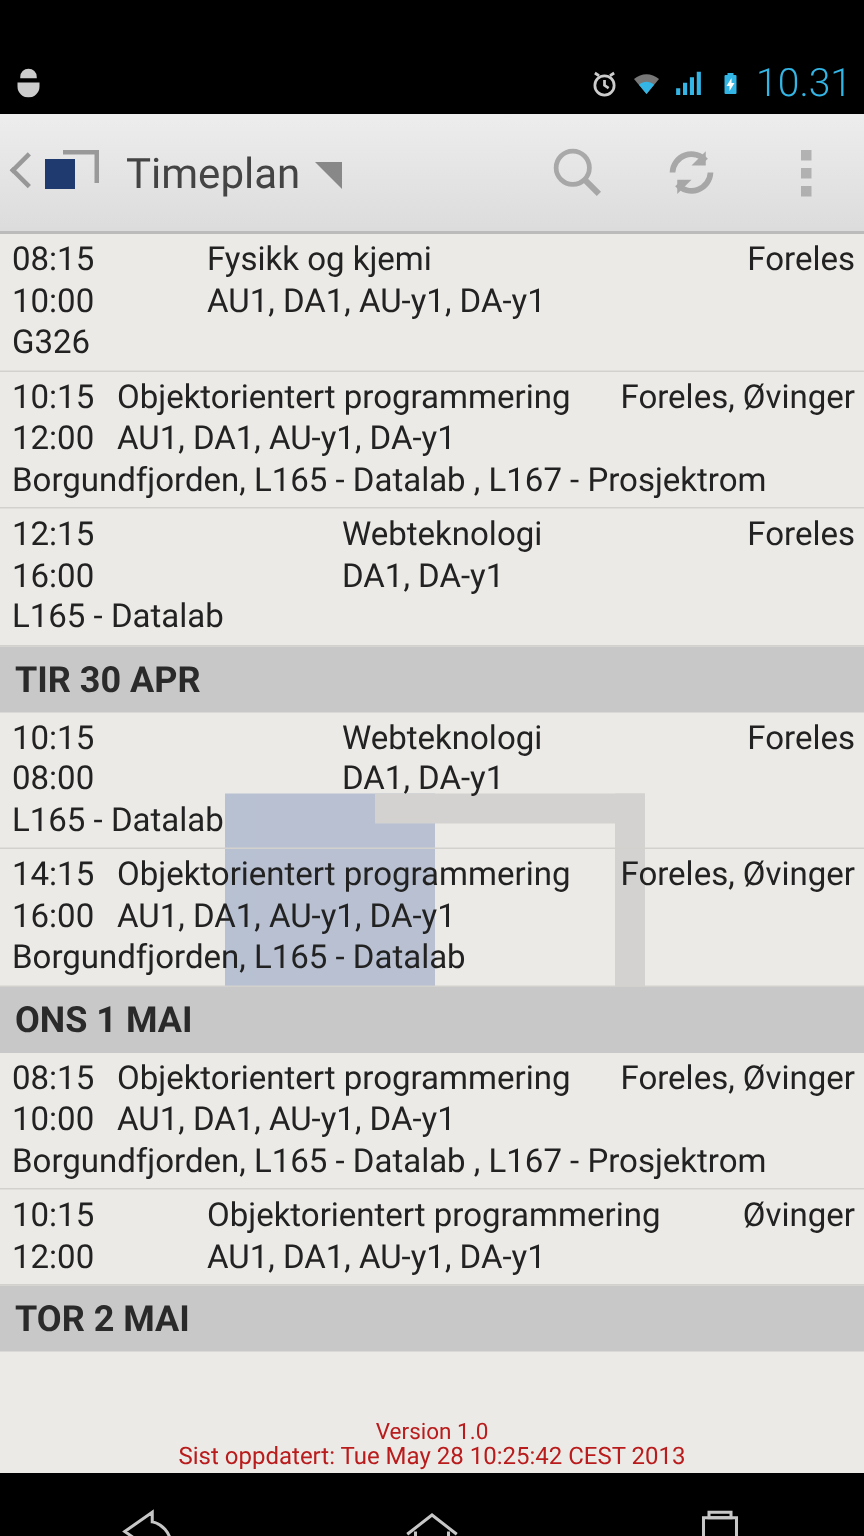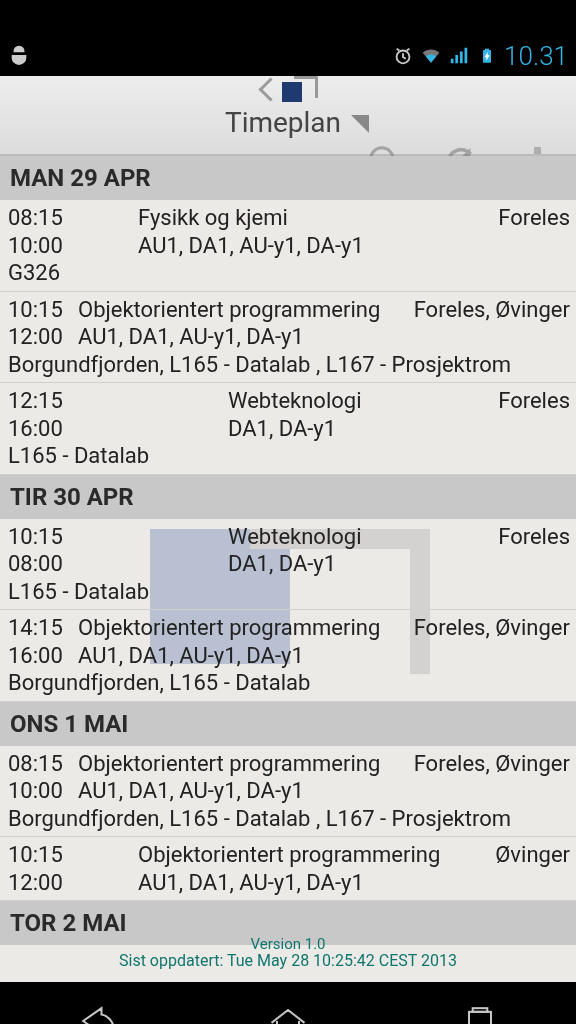--- a/index.html
+++ b/index.html
@@ -7,21 +7,21 @@
     .phone { width:576px; height:1024px; background:#000; position:relative;margin-top:36px; }
 
     
     .statusbar { height:40px; background:#000; color:#fff; display:flex; align-items:center; padding:0 8px; }
     .statusbar .sb-left { flex:0 0 auto; }
     .statusbar .sb-right { margin-left:auto; display:flex; align-items:center; gap:6px; color:#33b5e5; font-size:26px; font-weight:300; }
     .status-icon { width:22px; height:22px; display:inline-flex; align-items:center; justify-content:center; color:#bbb; }
     .status-icon.blue { color:#33b5e5; }
 
     
-    .actionbar { height:80px; background:linear-gradient(#ededed,#dcdcdc); border-bottom:2px solid #bbb; display:flex; align-items:center; padding:0 6px; position:relative;flex-direction:column; }
+    .actionbar { height:80px; background:linear-gradient(#ededed,#dcdcdc); border-bottom:2px solid #bbb; display:flex; align-items:center; padding:0 6px; position:relative; }
     .ab-back { display:flex; align-items:center; gap:4px; }
     .chevron-left { width:18px; height:28px; display:inline-block; position:relative; opacity:0.6; }
     .chevron-left::before { content:''; position:absolute; left:4px; top:4px; width:14px; height:14px; border-left:3px solid #666; border-bottom:3px solid #666; transform:rotate(45deg); }
     .ab-logo { width:36px; height:30px; position:relative; margin-left:2px; }
     .ab-logo .l1 { position:absolute; left:0; top:6px; width:20px; height:20px; background:#1f3a6e; }
     .ab-logo .l2 { position:absolute; left:12px; top:0; width:24px; height:22px; border:3px solid #999; border-bottom:none; border-left:none; background:transparent; }
     .ab-title { font-size:28px; color:#444; margin-left:18px; }
     .ab-spinner-tri { width:0; height:0; border-left:18px solid transparent; border-top:18px solid #888; align-self:flex-end; margin-bottom:6px; margin-left:10px; }
     .ab-actions { margin-left:auto; display:flex; align-items:center; gap:30px; padding-right:10px; }
     .act-icon { width:46px; height:46px; display:flex; align-items:center; justify-content:center; opacity:0.55; }
@@ -36,21 +36,21 @@
     .watermark .wm2 { position:absolute; left:100px; top:0; width:180px; height:145px; border:20px solid #b0b0b0; border-bottom:none; border-left:none; background:transparent; }
 
     .day-header { background:#c8c8c8; padding:8px 10px; font-size:24px; font-weight:700; color:#2a2a2a; }
     .entry { border-bottom:1px solid #d3d1cd; padding:4px 6px 4px 8px; font-size:22px; color:#222; line-height:1.25; position:relative; background:transparent; }
     .entry .row1 { display:flex; }
     .entry .times { width:70px; flex:0 0 70px; }
     .entry .mid { flex:1; padding-left:4px; }
     .entry .right { flex:0 0 auto; padding-left:10px; white-space:nowrap; }
     .entry .row-room { padding-top:0; }
 
-    .footer-info { position:absolute; bottom:0; left:0; right:0; text-align:center; font-size:16px; color:#0f766e; line-height:1.1; padding-bottom:12px; }
+    .footer-info { position:absolute; bottom:0; left:0; right:0; text-align:center; font-size:16px; color:#b91c1c; line-height:1.1; padding-bottom:2px; }
     .footer-info .ver { font-size:15px; }
 
     
     .navbar { position:absolute; bottom:0; left:0; right:0; height:78px; background:#000; display:flex; align-items:center; justify-content:space-around; }
     .nav-btn { width:100px; height:50px; display:flex; align-items:center; justify-content:center; opacity:0.9; }
     .nav-btn svg { width:44px; height:38px; stroke:#ddd; fill:none; stroke-width:2.2; }
   </style>
 </head>
 <body>
 <div class="phone">
@@ -124,21 +124,20 @@
       </div>
     </div>
   </div>
 
   <div class="content">
     <div class="watermark">
         <div class="wm1"></div>
         <div class="wm2"></div>
       </div>
     <div id="list-host" style="position:relative;">
-        <div class="day-header">MAN 29 APR</div>
         <div class="entry">
           <div class="row1">
             <div class="times">
               <div>08:15</div>
               <div>10:00</div>
             </div>
             <div class="mid" style="padding-left:60px;">
               <div style="">Fysikk og kjemi</div>
               <div style="">AU1, DA1, AU-y1, DA-y1</div>
             </div>

